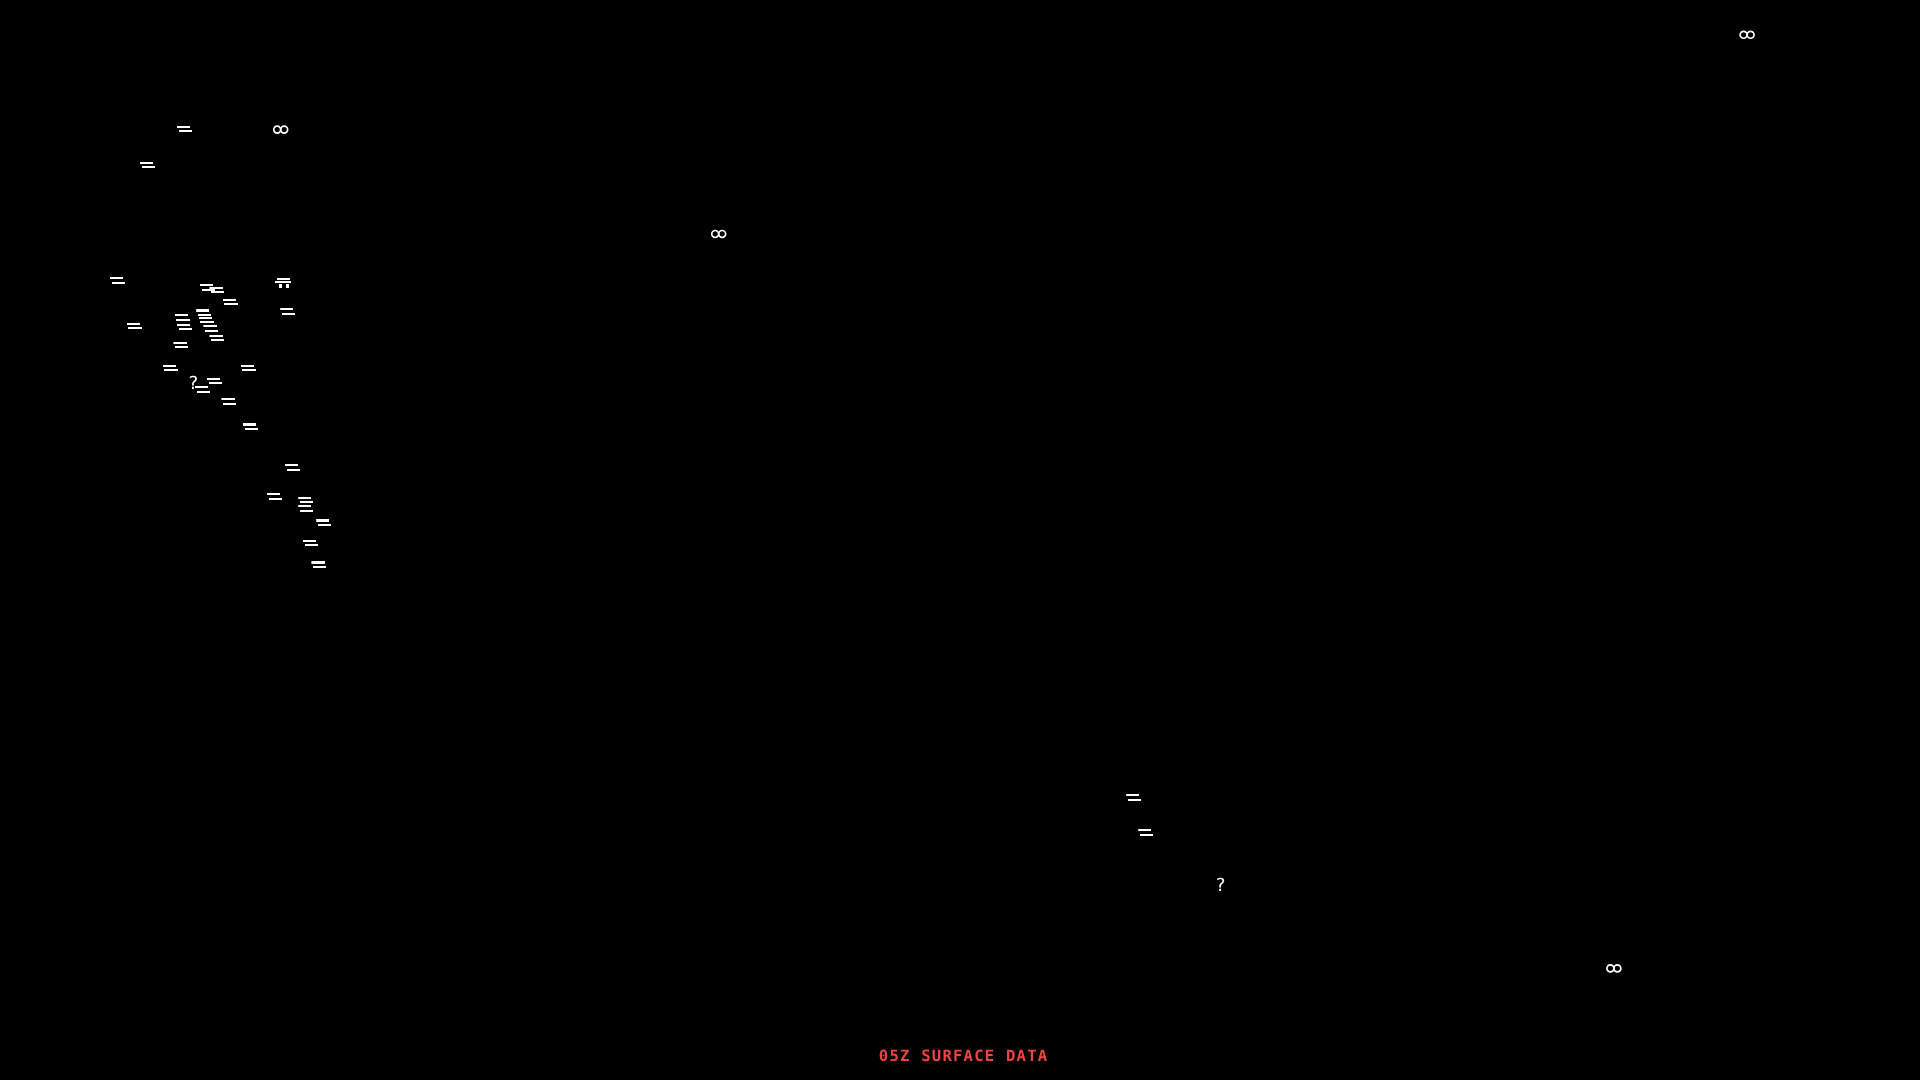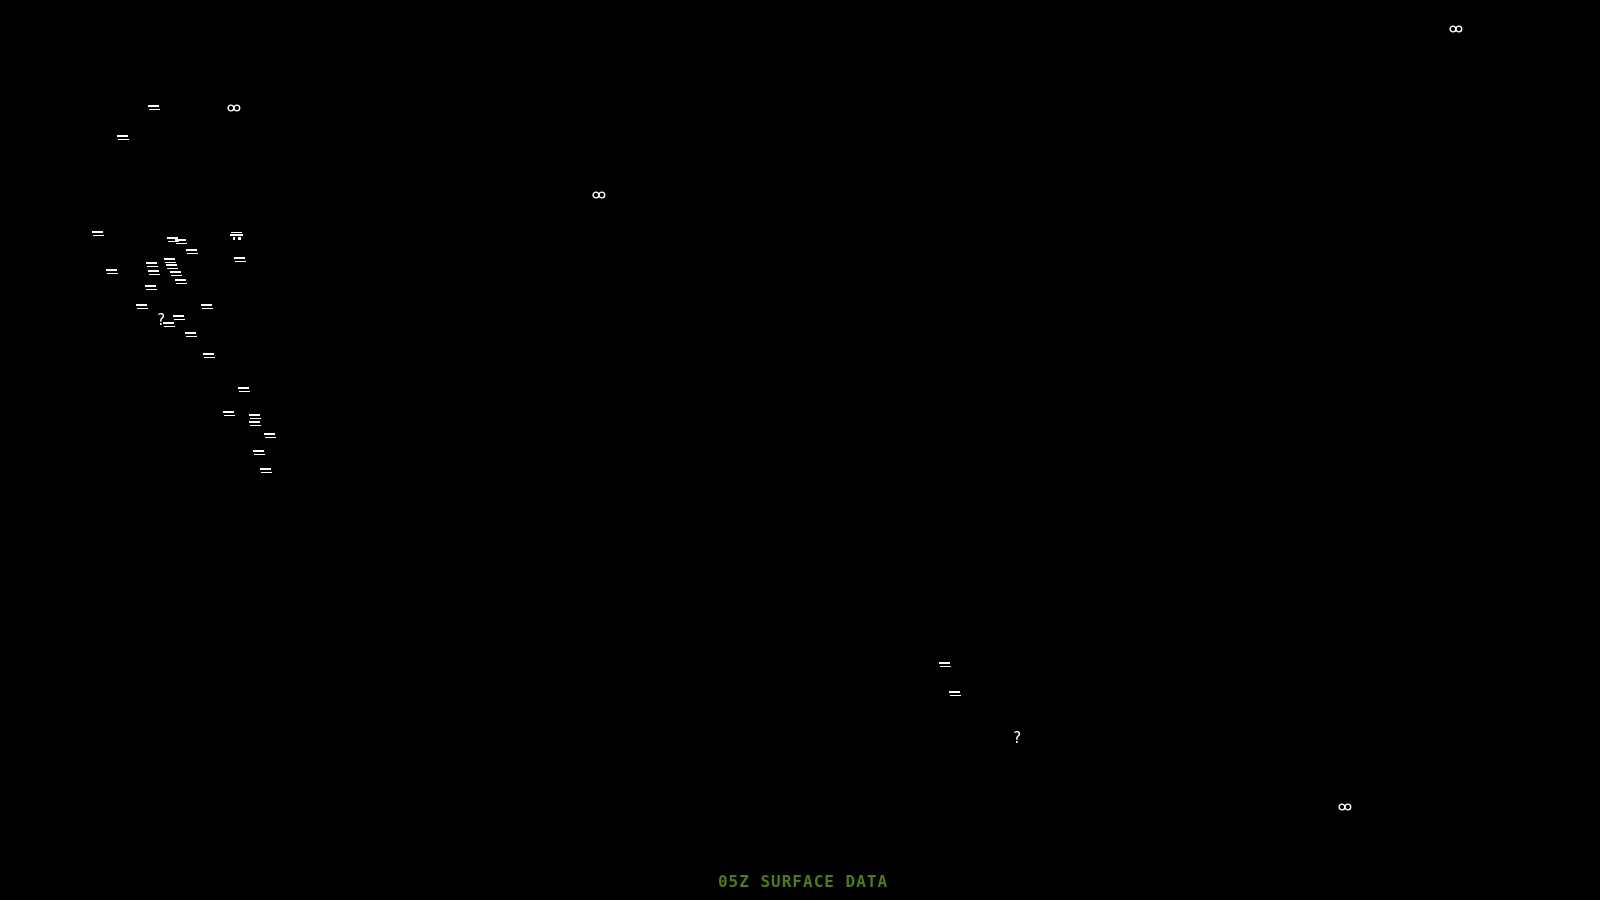--- a/index.html
+++ b/index.html
@@ -26,23 +26,23 @@
     display: inline-block;
     color: #ffffff;
     font-family: "DejaVu Sans Mono", monospace;
     font-size: 15px;
     line-height: 15px;
     font-weight: normal;
   }
   .plot-title {
     position: absolute;
     transform: translate(-50%, -50%);
-    color: #4d7c0f;
+    color: #ef4444;
     font-family: "DejaVu Sans Mono", monospace;
-    font-size: 16px;
+    font-size: 13px;
     font-weight: bold;
     letter-spacing: 1px;
     white-space: nowrap;
   }
 </style>
 </head>
 <body>
 
 <div class="screen">
   <div>

